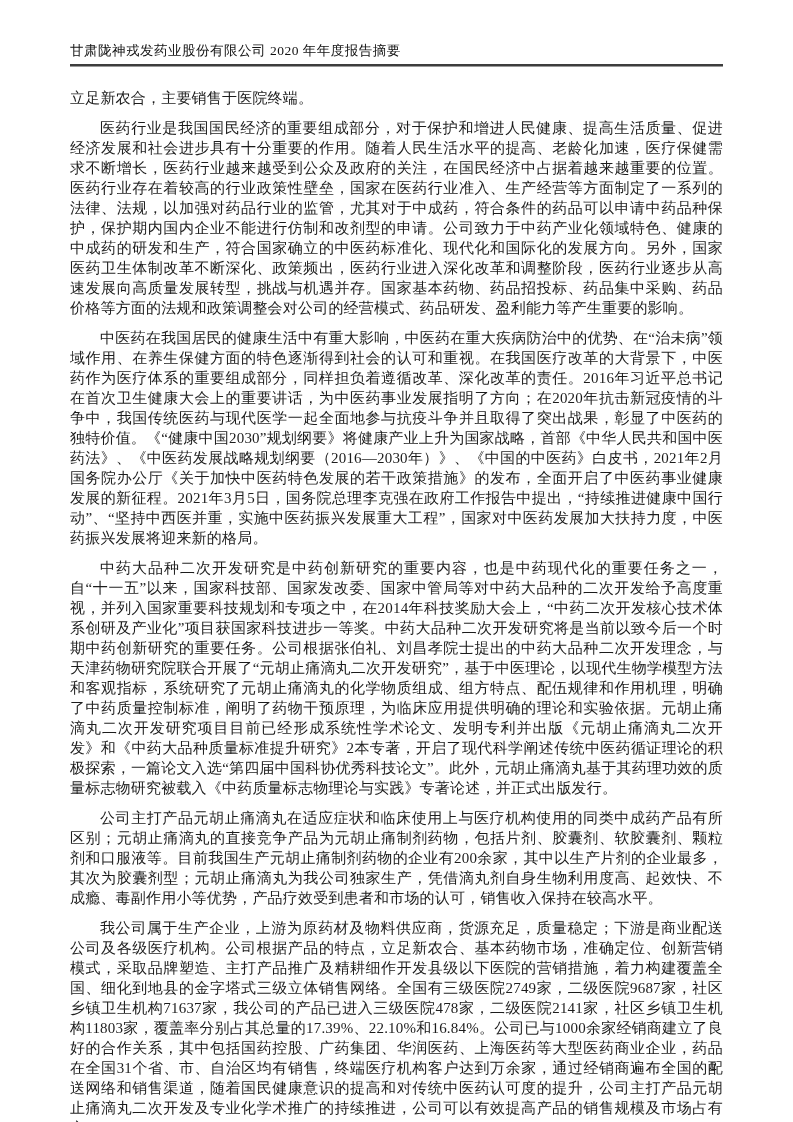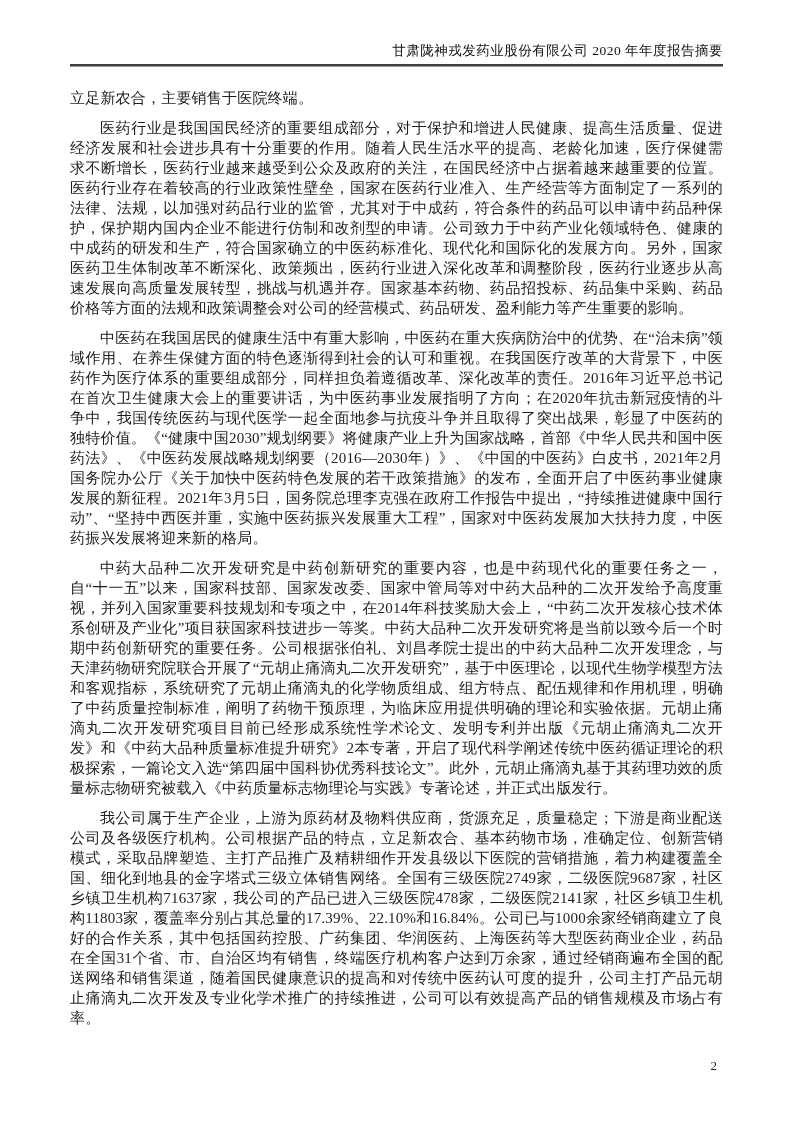--- a/index.html
+++ b/index.html
@@ -16,21 +16,21 @@
     color: #1c1c1c;
     overflow: hidden;
   }
   .header {
     position: absolute;
     top: 42px;
     left: 70px;
     right: 70px;
   }
   .header-title {
-    text-align: right;
+    text-align: left;
     font-size: 13.5px;
     line-height: 18px;
     letter-spacing: 0.5px;
     color: #111111;
     white-space: nowrap;
   }
   .header-rule {
     margin-top: 4px;
     height: 2px;
     background: #3d3d3d;
@@ -70,20 +70,21 @@
   <div class="header">
     <div class="header-title">甘肃陇神戎发药业股份有限公司 2020 年年度报告摘要</div>
     <div class="header-rule"></div>
   </div>
 
   <div class="doc-body">
     <p class="para no-indent">立足新农合，主要销售于医院终端。</p>
     <p class="para">医药行业是我国国民经济的重要组成部分，对于保护和增进人民健康、提高生活质量、促进经济发展和社会进步具有十分重要的作用。随着人民生活水平的提高、老龄化加速，医疗保健需求不断增长，医药行业越来越受到公众及政府的关注，在国民经济中占据着越来越重要的位置。医药行业存在着较高的行业政策性壁垒，国家在医药行业准入、生产经营等方面制定了一系列的法律、法规，以加强对药品行业的监管，尤其对于中成药，符合条件的药品可以申请中药品种保护，保护期内国内企业不能进行仿制和改剂型的申请。公司致力于中药产业化领域特色、健康的中成药的研发和生产，符合国家确立的中医药标准化、现代化和国际化的发展方向。另外，国家医药卫生体制改革不断深化、政策频出，医药行业进入深化改革和调整阶段，医药行业逐步从高速发展向高质量发展转型，挑战与机遇并存。国家基本药物、药品招投标、药品集中采购、药品价格等方面的法规和政策调整会对公司的经营模式、药品研发、盈利能力等产生重要的影响。</p>
     <p class="para">中医药在我国居民的健康生活中有重大影响，中医药在重大疾病防治中的优势、在“治未病”领域作用、在养生保健方面的特色逐渐得到社会的认可和重视。在我国医疗改革的大背景下，中医药作为医疗体系的重要组成部分，同样担负着遵循改革、深化改革的责任。2016年习近平总书记在首次卫生健康大会上的重要讲话，为中医药事业发展指明了方向；在2020年抗击新冠疫情的斗争中，我国传统医药与现代医学一起全面地参与抗疫斗争并且取得了突出战果，彰显了中医药的独特价值。《“健康中国2030”规划纲要》将健康产业上升为国家战略，首部《中华人民共和国中医药法》、《中医药发展战略规划纲要（2016—2030年）》、《中国的中医药》白皮书，2021年2月国务院办公厅《关于加快中医药特色发展的若干政策措施》的发布，全面开启了中医药事业健康发展的新征程。2021年3月5日，国务院总理李克强在政府工作报告中提出，“持续推进健康中国行动”、“坚持中西医并重，实施中医药振兴发展重大工程”，国家对中医药发展加大扶持力度，中医药振兴发展将迎来新的格局。</p>
     <p class="para">中药大品种二次开发研究是中药创新研究的重要内容，也是中药现代化的重要任务之一，自“十一五”以来，国家科技部、国家发改委、国家中管局等对中药大品种的二次开发给予高度重视，并列入国家重要科技规划和专项之中，在2014年科技奖励大会上，“中药二次开发核心技术体系创研及产业化”项目获国家科技进步一等奖。中药大品种二次开发研究将是当前以致今后一个时期中药创新研究的重要任务。公司根据张伯礼、刘昌孝院士提出的中药大品种二次开发理念，与天津药物研究院联合开展了“元胡止痛滴丸二次开发研究”，基于中医理论，以现代生物学模型方法和客观指标，系统研究了元胡止痛滴丸的化学物质组成、组方特点、配伍规律和作用机理，明确了中药质量控制标准，阐明了药物干预原理，为临床应用提供明确的理论和实验依据。元胡止痛滴丸二次开发研究项目目前已经形成系统性学术论文、发明专利并出版《元胡止痛滴丸二次开发》和《中药大品种质量标准提升研究》2本专著，开启了现代科学阐述传统中医药循证理论的积极探索，一篇论文入选“第四届中国科协优秀科技论文”。此外，元胡止痛滴丸基于其药理功效的质量标志物研究被载入《中药质量标志物理论与实践》专著论述，并正式出版发行。</p>
+    <p class="para">公司主打产品元胡止痛滴丸在适应症状和临床使用上与医疗机构使用的同类中成药产品有所区别；元胡止痛滴丸的直接竞争产品为元胡止痛制剂药物，包括片剂、胶囊剂、软胶囊剂、颗粒剂和口服液等。目前我国生产元胡止痛制剂药物的企业有200余家，其中以生产片剂的企业最多，其次为胶囊剂型；元胡止痛滴丸为我公司独家生产，凭借滴丸剂自身生物利用度高、起效快、不成瘾、毒副作用小等优势，产品疗效受到患者和市场的认可，销售收入保持在较高水平。</p>
     <p class="para">我公司属于生产企业，上游为原药材及物料供应商，货源充足，质量稳定；下游是商业配送公司及各级医疗机构。公司根据产品的特点，立足新农合、基本药物市场，准确定位、创新营销模式，采取品牌塑造、主打产品推广及精耕细作开发县级以下医院的营销措施，着力构建覆盖全国、细化到地县的金字塔式三级立体销售网络。全国有三级医院2749家，二级医院9687家，社区乡镇卫生机构71637家，我公司的产品已进入三级医院478家，二级医院2141家，社区乡镇卫生机构11803家，覆盖率分别占其总量的17.39%、22.10%和16.84%。公司已与1000余家经销商建立了良好的合作关系，其中包括国药控股、广药集团、华润医药、上海医药等大型医药商业企业，药品在全国31个省、市、自治区均有销售，终端医疗机构客户达到万余家，通过经销商遍布全国的配送网络和销售渠道，随着国民健康意识的提高和对传统中医药认可度的提升，公司主打产品元胡止痛滴丸二次开发及专业化学术推广的持续推进，公司可以有效提高产品的销售规模及市场占有率。</p>
   </div>
 
   <div class="footer">
     <span>2</span>
   </div>
 
 </div>
 
 </body></html>

